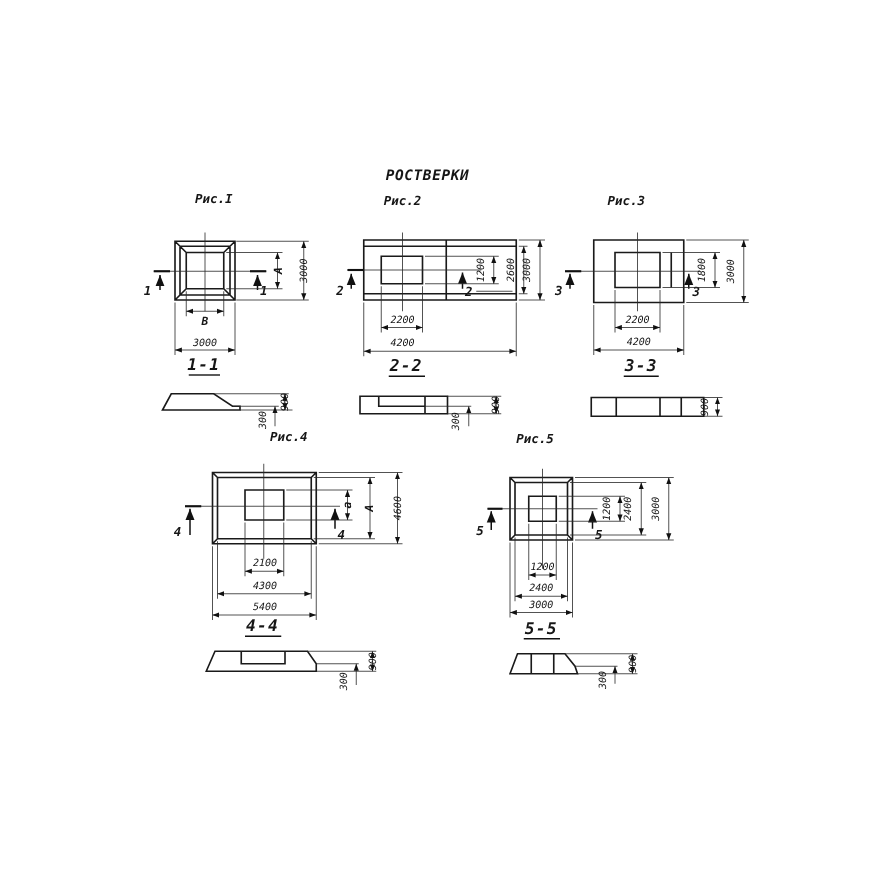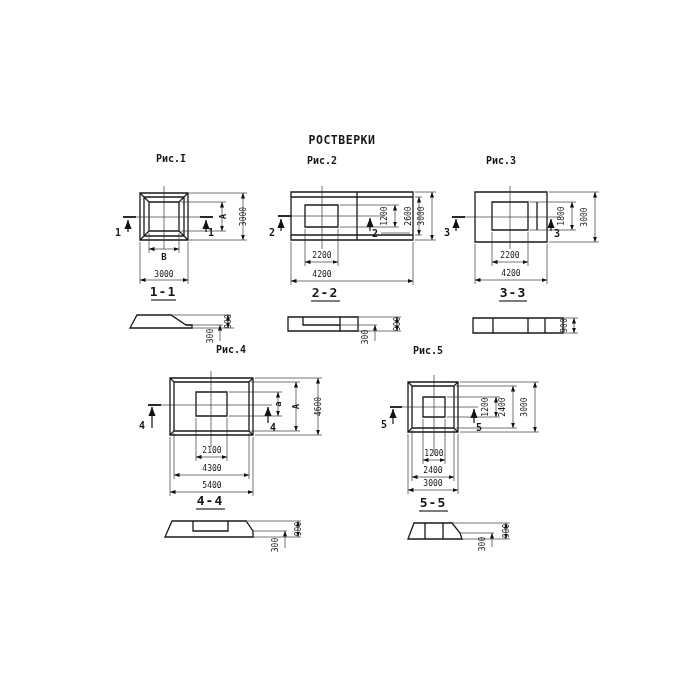--- a/index.html
+++ b/index.html
@@ -1,17 +1,17 @@
 <!DOCTYPE html>
 <html><head>
 <meta charset="utf-8">
 <style>
   html,body{margin:0;padding:0;background:#e8e8e8;}
   .canvas{width:700px;height:700px;background:#ffffff;position:relative;margin:0 auto;
-          font-family:"DejaVu Sans Mono", monospace;}
+          font-family:"DejaVu Sans Mono", monospace;font-style:italic;}
   svg{display:block;}
   text{fill:#161616;font-family:"DejaVu Sans Mono", monospace;}
   .ttl{font-size:11.5px;font-weight:bold;letter-spacing:.5px;}
   .cap{font-size:10px;font-weight:bold;}
   .sec{font-size:13px;font-weight:bold;letter-spacing:1px;}
   .cut{font-size:10px;font-weight:bold;}
   .dim{font-size:8px;}
   .ltr{font-size:9px;font-weight:bold;}
   .ol{fill:none;stroke:#1a1a1a;stroke-width:1.3;stroke-linejoin:miter;}
   .tl{fill:none;stroke:#2a2a2a;stroke-width:.65;}

